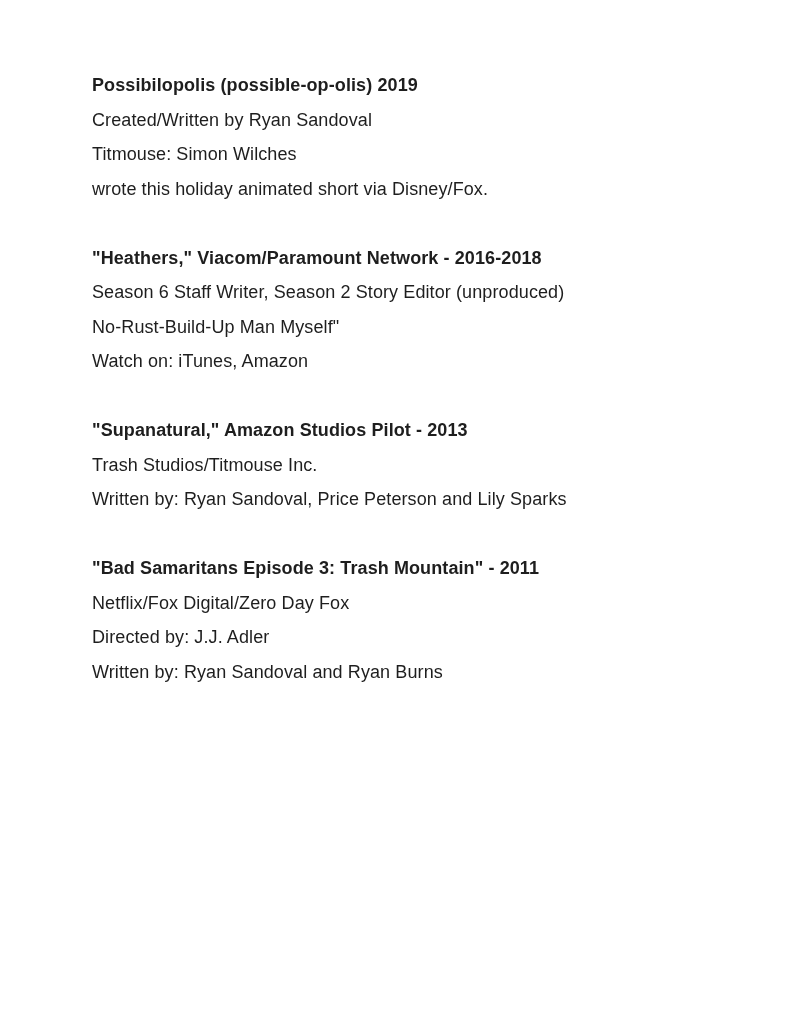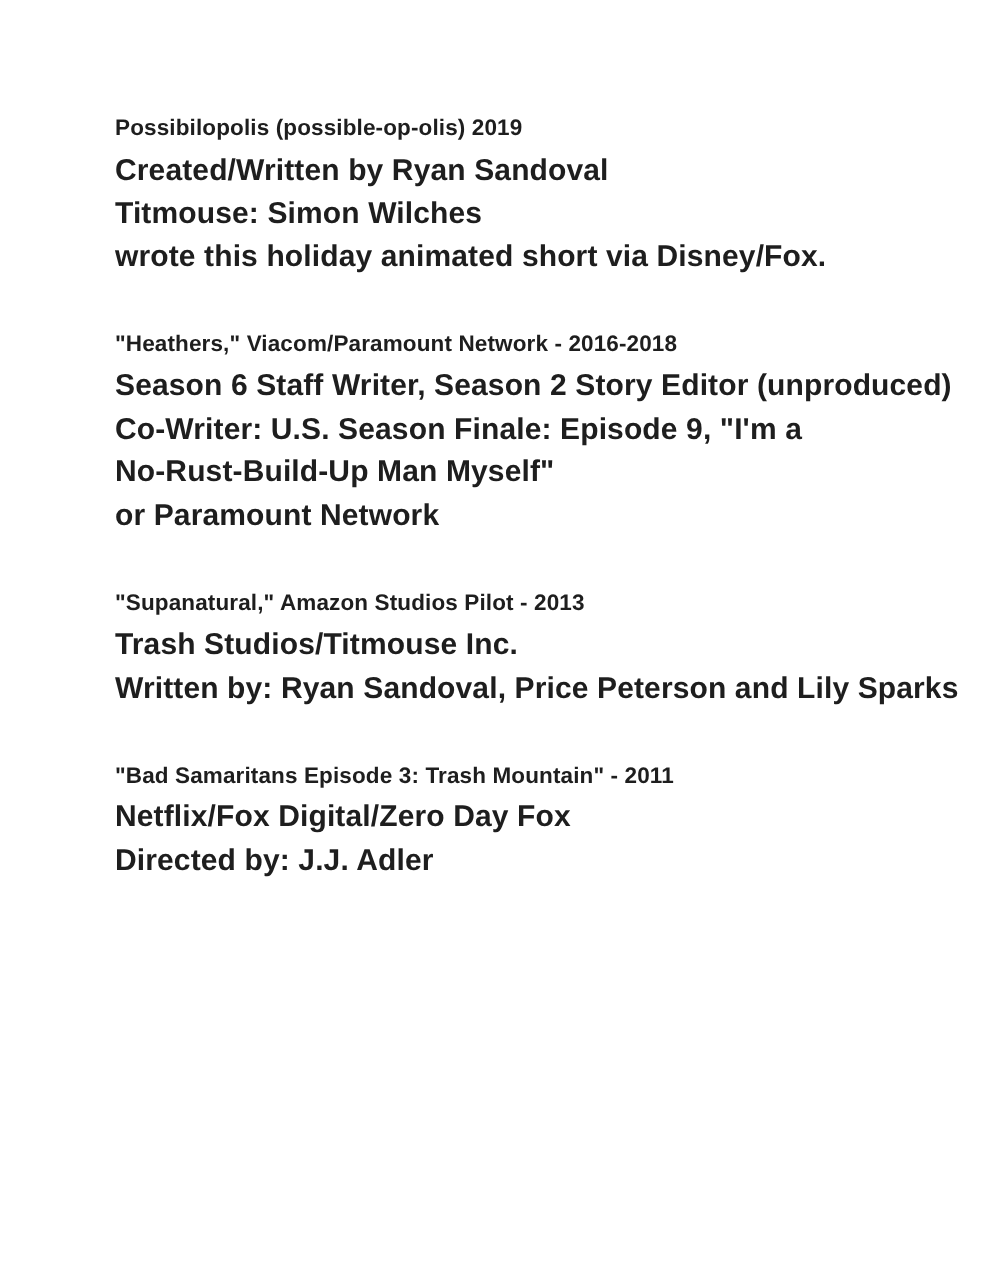--- a/index.html
+++ b/index.html
@@ -11,67 +11,67 @@
     height: 1024px;
     background: #ffffff;
     font-family: "Liberation Sans", "DejaVu Sans", sans-serif;
     color: #1e1e1e;
     overflow: hidden;
   }
   .page {
     box-sizing: border-box;
     width: 791px;
     height: 1024px;
-    padding: 85px 60px 40px 92px;
+    padding: 68px 60px 40px 92px;
     background: #ffffff;
   }
   .section + .section {
     margin-top: 34.5px;
   }
   .section-title {
     margin: 0;
     font-size: 18px;
     line-height: 34.5px;
     font-weight: bold;
     letter-spacing: 0.1px;
   }
   .line {
     margin: 0;
-    font-size: 24px;
+    font-size: 18px;
     line-height: 34.5px;
-    font-weight: bold;
+    font-weight: normal;
     letter-spacing: 0.1px;
     white-space: pre;
   }
 </style>
 </head>
 <body>
 
 <div class="page">
 
   <div class="section">
     <h3 class="section-title">Possibilopolis (possible-op-olis) 2019</h3>
     <p class="line">Created/Written by Ryan Sandoval</p>
     <p class="line">Titmouse: Simon Wilches</p>
     <p class="line">wrote this holiday animated short via Disney/Fox.</p>
   </div>
 
   <div class="section">
     <h3 class="section-title">"Heathers," Viacom/Paramount Network - 2016-2018</h3>
     <p class="line">Season 6 Staff Writer, Season 2 Story Editor (unproduced)</p>
-    <p class="line">Co-Writer: U.S. Season Finale: Episode 9, "I'm a</p>
     <p class="line">No-Rust-Build-Up Man Myself"</p>
-    <p class="line">or Paramount Network</p>
+    <p class="line">Watch on: iTunes, Amazon</p>
   </div>
 
   <div class="section">
     <h3 class="section-title">"Supanatural," Amazon Studios Pilot - 2013</h3>
     <p class="line">Trash Studios/Titmouse Inc.</p>
     <p class="line">Written by: Ryan Sandoval, Price Peterson and Lily Sparks</p>
   </div>
 
   <div class="section">
     <h3 class="section-title">"Bad Samaritans Episode 3: Trash Mountain" - 2011</h3>
     <p class="line">Netflix/Fox Digital/Zero Day Fox</p>
     <p class="line">Directed by: J.J. Adler</p>
+    <p class="line">Written by: Ryan Sandoval and Ryan Burns</p>
   </div>
 
 </div>
 
 </body></html>

